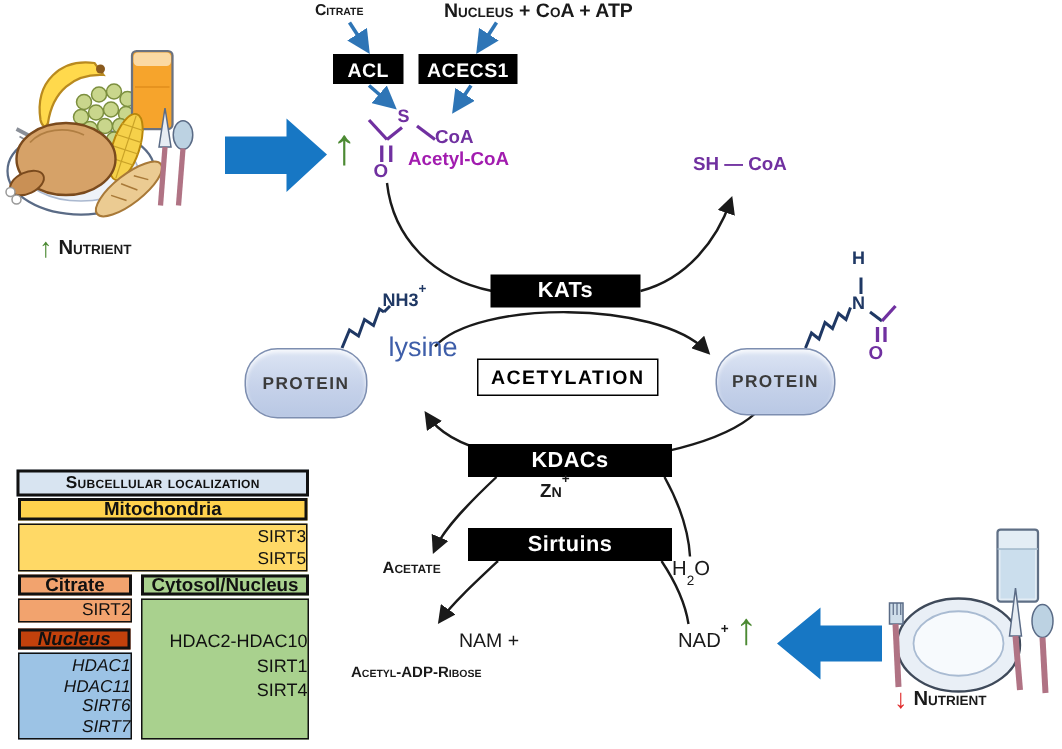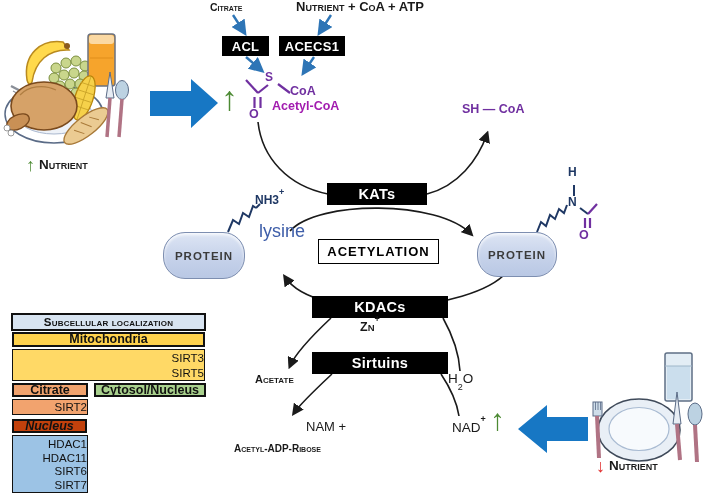--- a/index.html
+++ b/index.html
@@ -40,21 +40,21 @@
   .loc-title{left:1px;top:1px;width:195px;height:18px;background:#D8E4F1;border:2px solid #111;
     font-weight:bold;font-size:11.5px;line-height:14px;letter-spacing:.2px;}
   .loc-h{border:2px solid #111;font-weight:bold;font-size:12.5px;line-height:11px;display:flex;align-items:center;justify-content:center;}
   .loc-b{border:1.5px solid #111;font-size:11.5px;text-align:right;}
   .mito-h{left:2px;top:20px;width:193px;height:15px;background:#FFD24D;}
   .mito-b{left:2px;top:37px;width:193px;height:32px;background:#FFD966;padding-top:1px;line-height:15px;}
   .cy-h{left:2px;top:71px;width:76px;height:14px;background:#F2A36E;}
   .cn-h{left:84px;top:71px;width:112px;height:14px;background:#A9D18E;}
   .cy-b{left:2px;top:87px;width:76px;height:16px;background:#F2A36E;line-height:15px;}
   .nuc-h{left:2px;top:107px;width:75px;height:14px;background:#c2410c;font-style:italic;}
-  .nuc-b{left:2px;top:123px;width:76px;height:58px;background:#9CC3E5;padding-top:2px;line-height:13.5px;}
+  .nuc-b{left:2px;top:123px;width:76px;height:58px;background:#9CC3E5;padding-top:2px;line-height:13.5px;font-style:italic;}
   .cn-b{left:84px;top:87px;width:112px;height:94px;background:#A9D18E;padding-top:19px;line-height:16.5px;font-size:12px;}
 </style>
 </head>
 <body>
 
 <div class="canvas">
 
   <svg class="layer" width="708" height="499" viewBox="0 0 708 499">
     <defs>
       <marker id="mB" viewBox="0 0 10 10" refX="7" refY="5" markerWidth="7.5" markerHeight="7.5" orient="auto">
@@ -178,21 +178,21 @@
       <line x1="600.5" y1="402" x2="600.5" y2="410" stroke="#5a6b86" stroke-width="0.8"></line>
       <line x1="597" y1="416" x2="599" y2="458" stroke="#B07384" stroke-width="4"></line>
       <polygon points="673,424 677,392 681,424" fill="#E7EDF4" stroke="#5a6b86" stroke-width="1"></polygon>
       <line x1="677" y1="424" x2="680" y2="460" stroke="#B07384" stroke-width="4"></line>
       <ellipse cx="695" cy="414" rx="7" ry="11" fill="#BCD2E2" stroke="#5a6b86" stroke-width="1"></ellipse>
       <line x1="695" y1="425" x2="697" y2="462" stroke="#B07384" stroke-width="4"></line>
     </g>
   </svg>
 
   <div class="lbl sc" style="left:210px;top:2px;font-size:10.5px;font-weight:700;">Citrate</div>
-  <div class="lbl sc" style="left:296px;top:0px;font-size:13px;font-weight:700;">Nutrient + CoA + ATP</div>
+  <div class="lbl sc" style="left:296px;top:0px;font-size:13px;font-weight:700;">Nucleus + CoA + ATP</div>
 
   <div class="blackbox" style="left:222px;top:36px;width:47px;height:20px;font-size:13px;">ACL</div>
   <div class="blackbox" style="left:279px;top:36px;width:66px;height:20px;font-size:13px;">ACECS1</div>
 
   <span class="lbl garrow" style="left:221px;top:80px;font-size:34px;line-height:36px;">↑</span>
   <span class="lbl purple" style="left:265px;top:71px;font-size:12px;">S</span>
   <span class="lbl purple" style="left:290px;top:85px;font-size:12.5px;">CoA</span>
   <span class="lbl purple" style="left:249px;top:108px;font-size:12.5px;">O</span>
   <span class="lbl lpurple" style="left:272px;top:100px;font-size:12.5px;">Acetyl-CoA</span>
   <span class="lbl purple" style="left:462px;top:103px;font-size:12.5px;">SH — CoA</span>
@@ -241,15 +241,20 @@
     <div class="loc-cell loc-b cy-b">
       <div>SIRT2</div>
     </div>
     <div class="loc-cell loc-h nuc-h">Nucleus</div>
     <div class="loc-cell loc-b nuc-b">
       <div>HDAC1</div>
       <div>HDAC11</div>
       <div>SIRT6</div>
       <div>SIRT7</div>
     </div>
+    <div class="loc-cell loc-b cn-b">
+      <div>HDAC2-HDAC10</div>
+      <div>SIRT1</div>
+      <div>SIRT4</div>
+    </div>
   </div>
 
 </div>
 
 </body></html>

